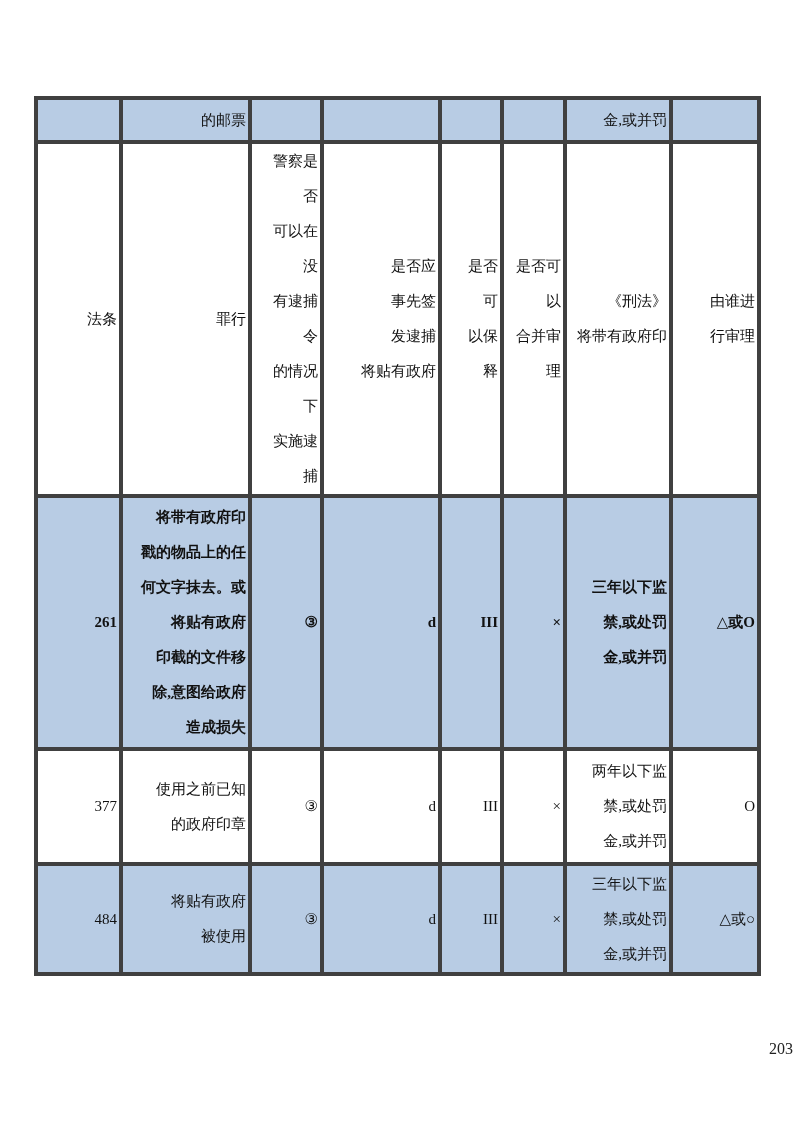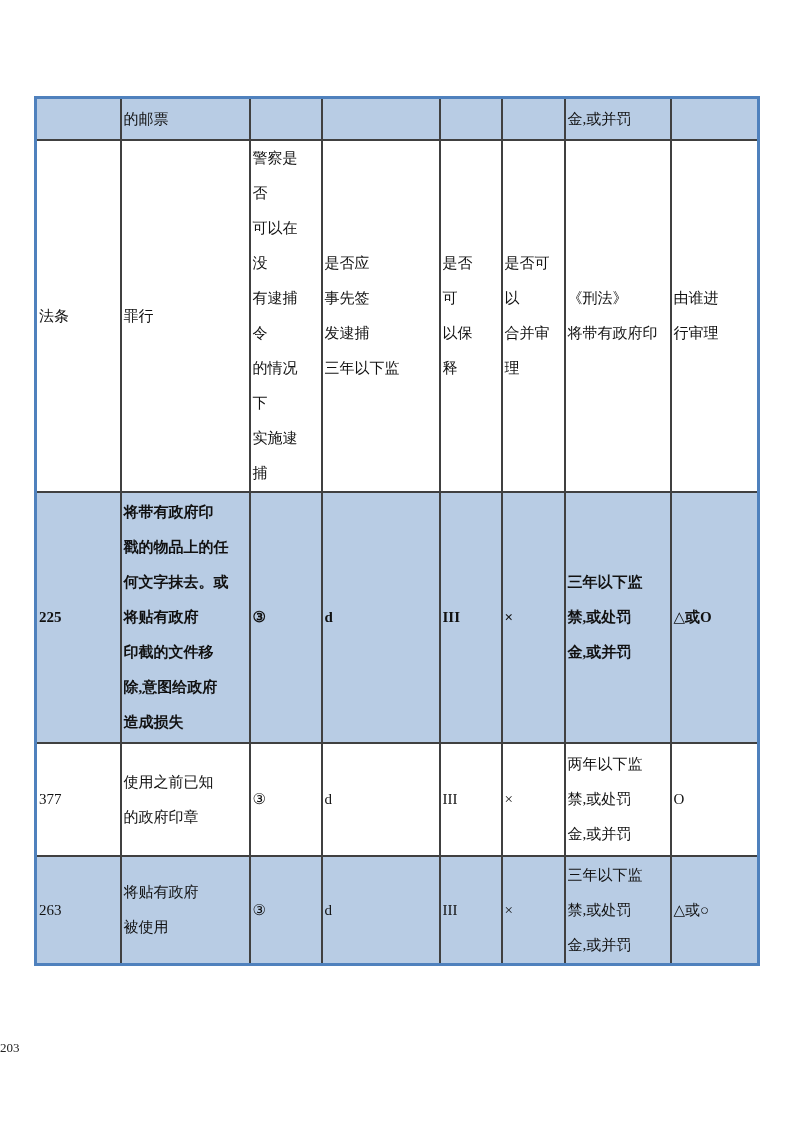--- a/index.html
+++ b/index.html
@@ -14,43 +14,43 @@
   }
   table.doc-table{
     position:absolute;
     left:34px;top:96px;
     width:723px;
     border-collapse:collapse;
     table-layout:fixed;
     border:3px solid #4f81bd;
   }
   table.doc-table td{
-    border:2px solid #404040;
-    text-align:left;
+    border:4px solid #404040;
+    text-align:right;
     vertical-align:middle;
     font-size:15px;
     line-height:35px;
     white-space:pre-line;
     padding:0 2px;
     overflow:hidden;
     margin-left:35px;
   }
   tr.shaded td{background:#b8cce4;}
   tr.plain td{background:#ffffff;}
   tr.carryover td{height:40px;}
   tr.header-row td{height:348px;}
   tr.row-261 td{height:249px;font-weight:bold;}
   tr.row-262 td{height:111px;}
   tr.row-263 td{height:106px;}
   .page-number{
     position:absolute;
     left:0;right:0;
     top:1040px;
-    text-align:left;
-    font-size:13px;
+    text-align:right;
+    font-size:16px;
     color:#222222;
   }
 </style>
 </head>
 <body>
 
 <div class="page">
 
   <table class="doc-table">
     <colgroup>
@@ -83,36 +83,36 @@
 没
 有逮捕
 令
 的情况
 下
 实施逮
 捕</td>
         <td>是否应
 事先签
 发逮捕
-三年以下监</td>
+将贴有政府</td>
         <td>是否
 可
 以保
 释</td>
         <td>是否可
 以
 合并审
 理</td>
         <td>《刑法》
 将带有政府印</td>
         <td>由谁进
 行审理</td>
       </tr>
       <tr class="shaded row-261">
-        <td>225</td>
+        <td>261</td>
         <td>将带有政府印
 戳的物品上的任
 何文字抹去。或
 将贴有政府
 印截的文件移
 除,意图给政府
 造成损失</td>
         <td>③</td>
         <td>d</td>
         <td>III</td>
@@ -129,21 +129,21 @@
         <td>③</td>
         <td>d</td>
         <td>III</td>
         <td>×</td>
         <td>两年以下监
 禁,或处罚
 金,或并罚</td>
         <td>O</td>
       </tr>
       <tr class="shaded row-263">
-        <td>263</td>
+        <td>484</td>
         <td>将贴有政府
 被使用</td>
         <td>③</td>
         <td>d</td>
         <td>III</td>
         <td>×</td>
         <td>三年以下监
 禁,或处罚
 金,或并罚</td>
         <td>△或○</td>

